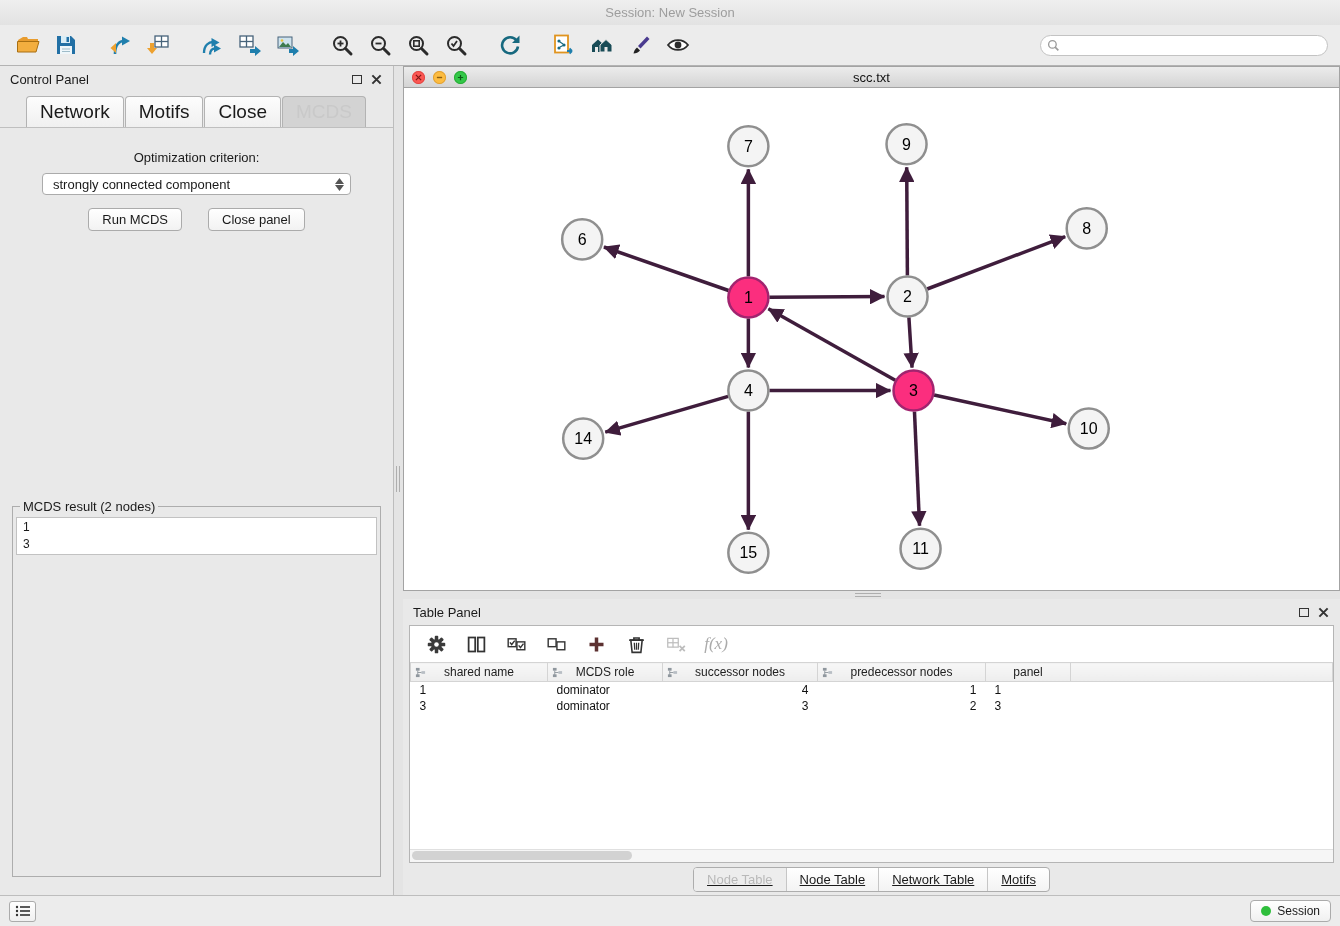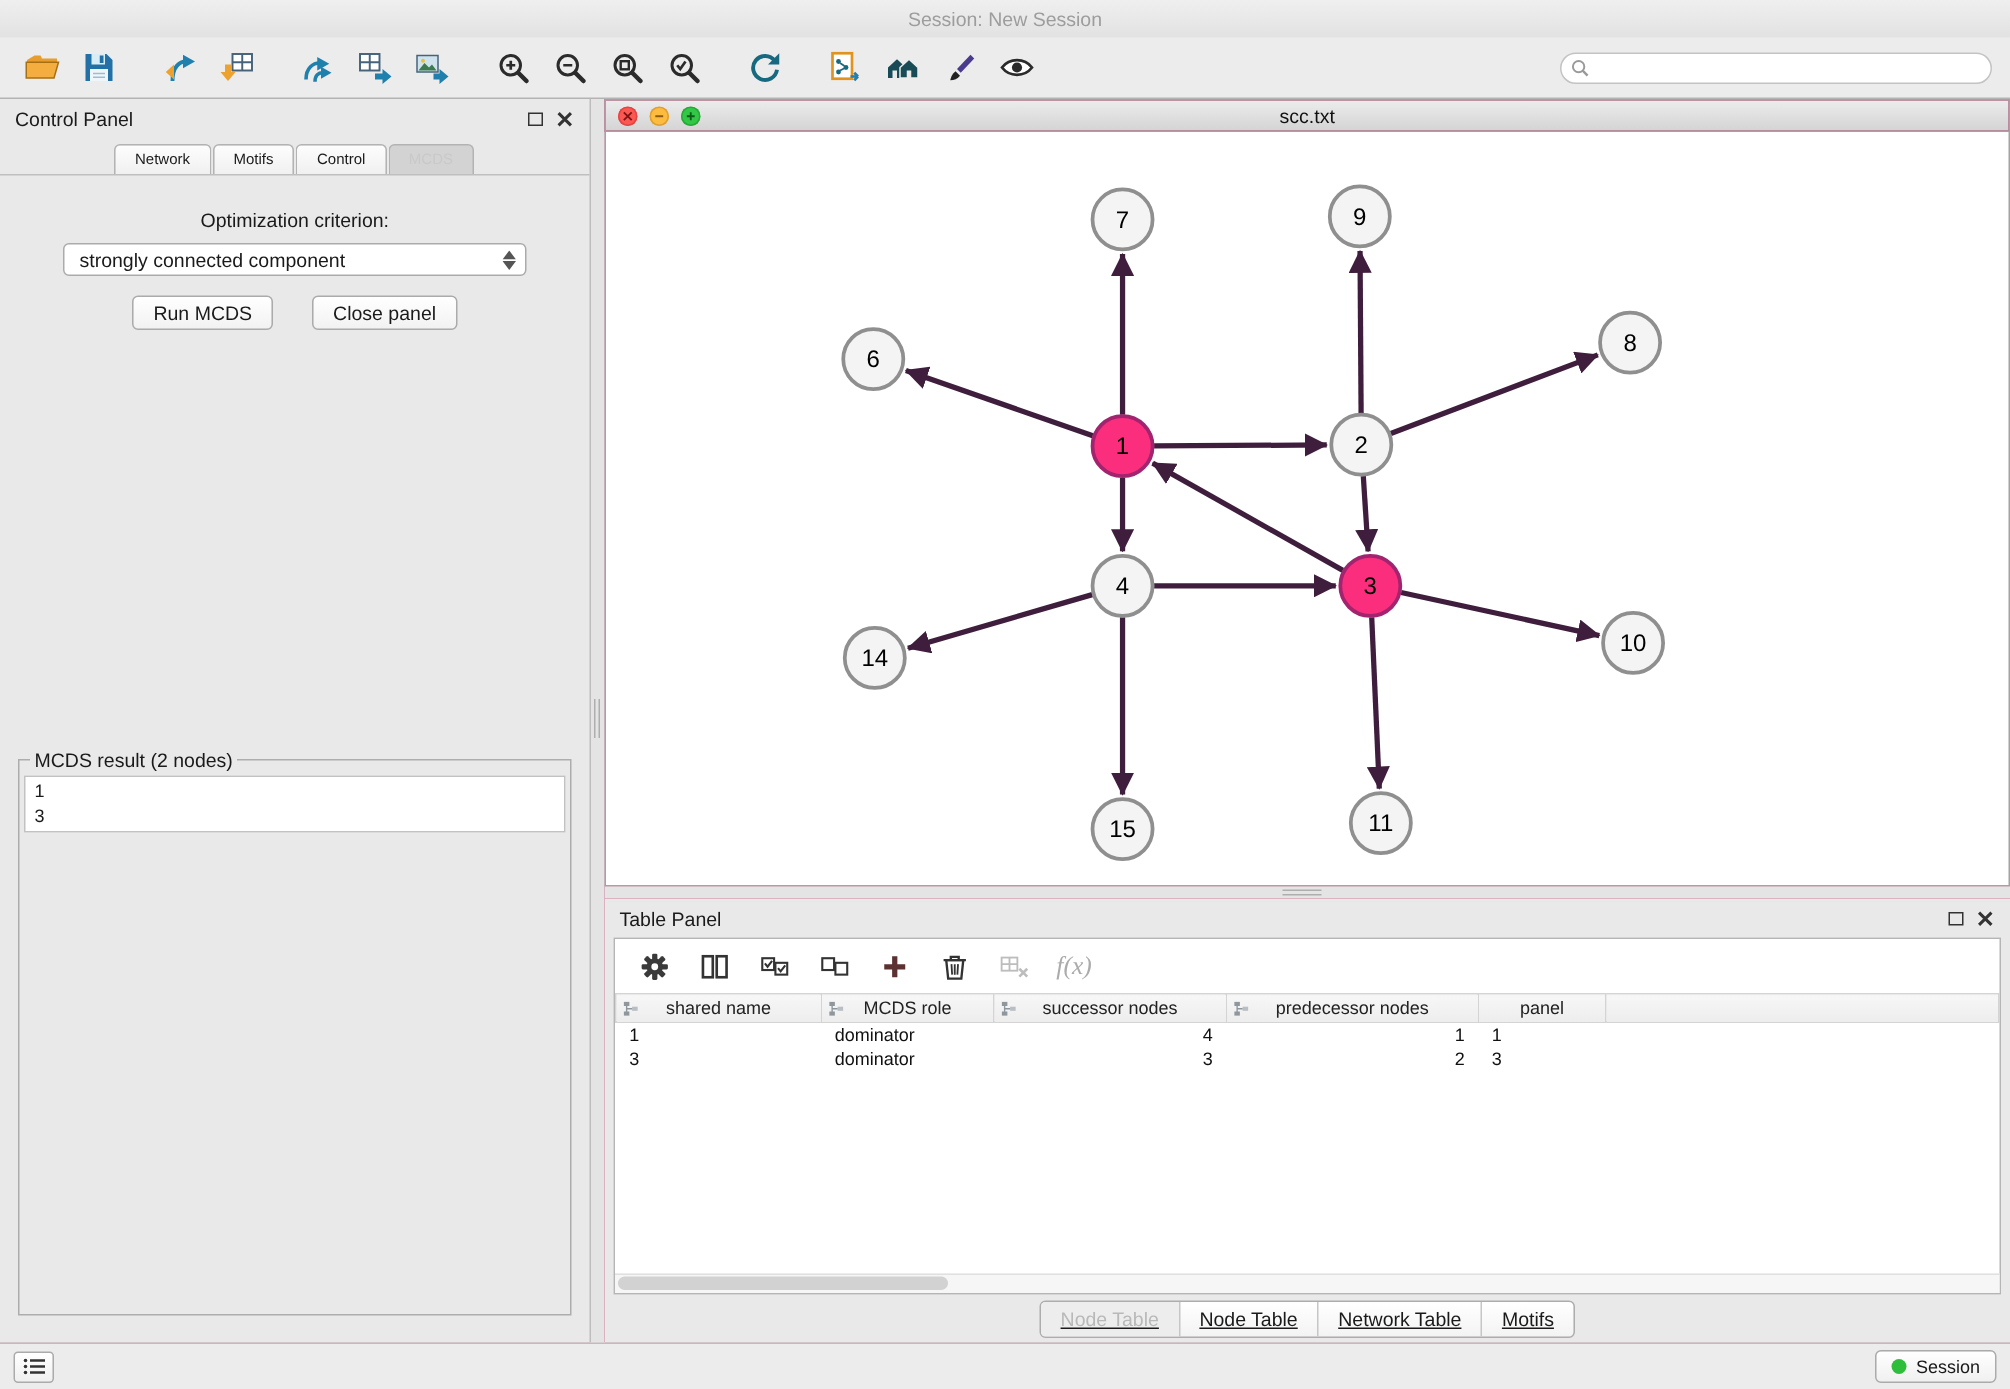--- a/index.html
+++ b/index.html
@@ -17,35 +17,35 @@
   .tgroup { display:flex; gap:6px; margin-right:22px; align-items:center; }
   .ticon { width:32px; height:32px; border:none; background:transparent; display:flex; align-items:center;
            justify-content:center; cursor:pointer; }
   .ticon svg { width:24px; height:24px; }
   .search-wrap { margin-left:auto; position:relative; width:288px; }
   .search-wrap input { width:100%; height:21px; border:1px solid #c3c3c3; border-radius:11px; background:#fff;
                        padding:0 8px 0 24px; font-size:12px; outline:none; }
   .search-wrap svg { position:absolute; left:7px; top:4px; width:13px; height:13px; }
 
   
-  .main { flex:1; display:flex; min-height:0; background:#be185d; }
+  .main { flex:1; display:flex; min-height:0; background:#c4b5fd; }
 
   
   .control-panel { width:394px; flex:none; background:#e9e9e9; border-right:1px solid #bdbdbd;
                    display:flex; flex-direction:column; }
   .panel-header { height:26px; display:flex; align-items:center; padding:0 10px; font-size:13px; flex:none; }
   .panel-title { color:#1a1a1a; }
   .header-btns { margin-left:auto; display:flex; gap:9px; align-items:center; }
   .float-btn { width:10px; height:9px; border:1.6px solid #333; background:transparent; cursor:pointer; }
   .close-btn { width:12px; height:12px; border:none; background:transparent; padding:0; cursor:pointer; }
   .close-btn svg { width:11px; height:11px; display:block; }
 
   .cp-tabs { display:flex; justify-content:center; padding-top:4px; border-bottom:1px solid #bfbfbf; flex:none; }
   .cp-tab { border:1px solid #b3b3b3; border-bottom:none; background:linear-gradient(#fdfdfd,#f0f0f0);
-            padding:4px 13px; font-size:10px; margin-right:1px; border-radius:4px 4px 0 0; cursor:pointer; color:#1a1a1a; }
+            padding:4px 13px; font-size:19px; margin-right:1px; border-radius:4px 4px 0 0; cursor:pointer; color:#1a1a1a; }
   .cp-tab.active { background:#d3d3d3; color:#c9c9c9; }
 
   .cp-body { flex:1; display:flex; flex-direction:column; padding:8px 10px; min-height:0; }
   .opt-label { text-align:center; margin:14px 0 8px; font-size:13px; }
   .combo { display:flex; align-items:center; height:22px; margin:0 32px; background:#fff; border:1px solid #ababab;
            border-radius:4px; padding:0 3px 0 10px; font-size:13px; cursor:pointer; }
   .combo-arrows { margin-left:auto; display:flex; flex-direction:column; gap:1px; padding:0 3px; }
   .cp-buttons { display:flex; justify-content:center; gap:26px; margin-top:13px; }
   .btn { background:linear-gradient(#ffffff,#f2f2f2); border:1px solid #ababab; border-radius:4px;
          padding:3px 13px; font-size:13px; cursor:pointer; color:#1a1a1a; }
@@ -296,21 +296,21 @@
             <svg viewBox="0 0 12 12">
                 <path d="M1.5 1.5 L10.5 10.5 M10.5 1.5 L1.5 10.5" stroke="#333" stroke-width="2.2"></path>
               </svg>
           </button>
         </span>
       </div>
 
       <div class="cp-tabs">
         <button class="cp-tab">Network</button>
         <button class="cp-tab">Motifs</button>
-        <button class="cp-tab">Control</button>
+        <button class="cp-tab">Close</button>
         <button class="cp-tab active">MCDS</button>
       </div>
 
       <div class="cp-body">
         <div class="opt-label">Optimization criterion:</div>
 
         <div class="combo">
           <span>strongly connected component</span>
           <span class="combo-arrows">
             <svg width="9" height="6" viewBox="0 0 9 6">

